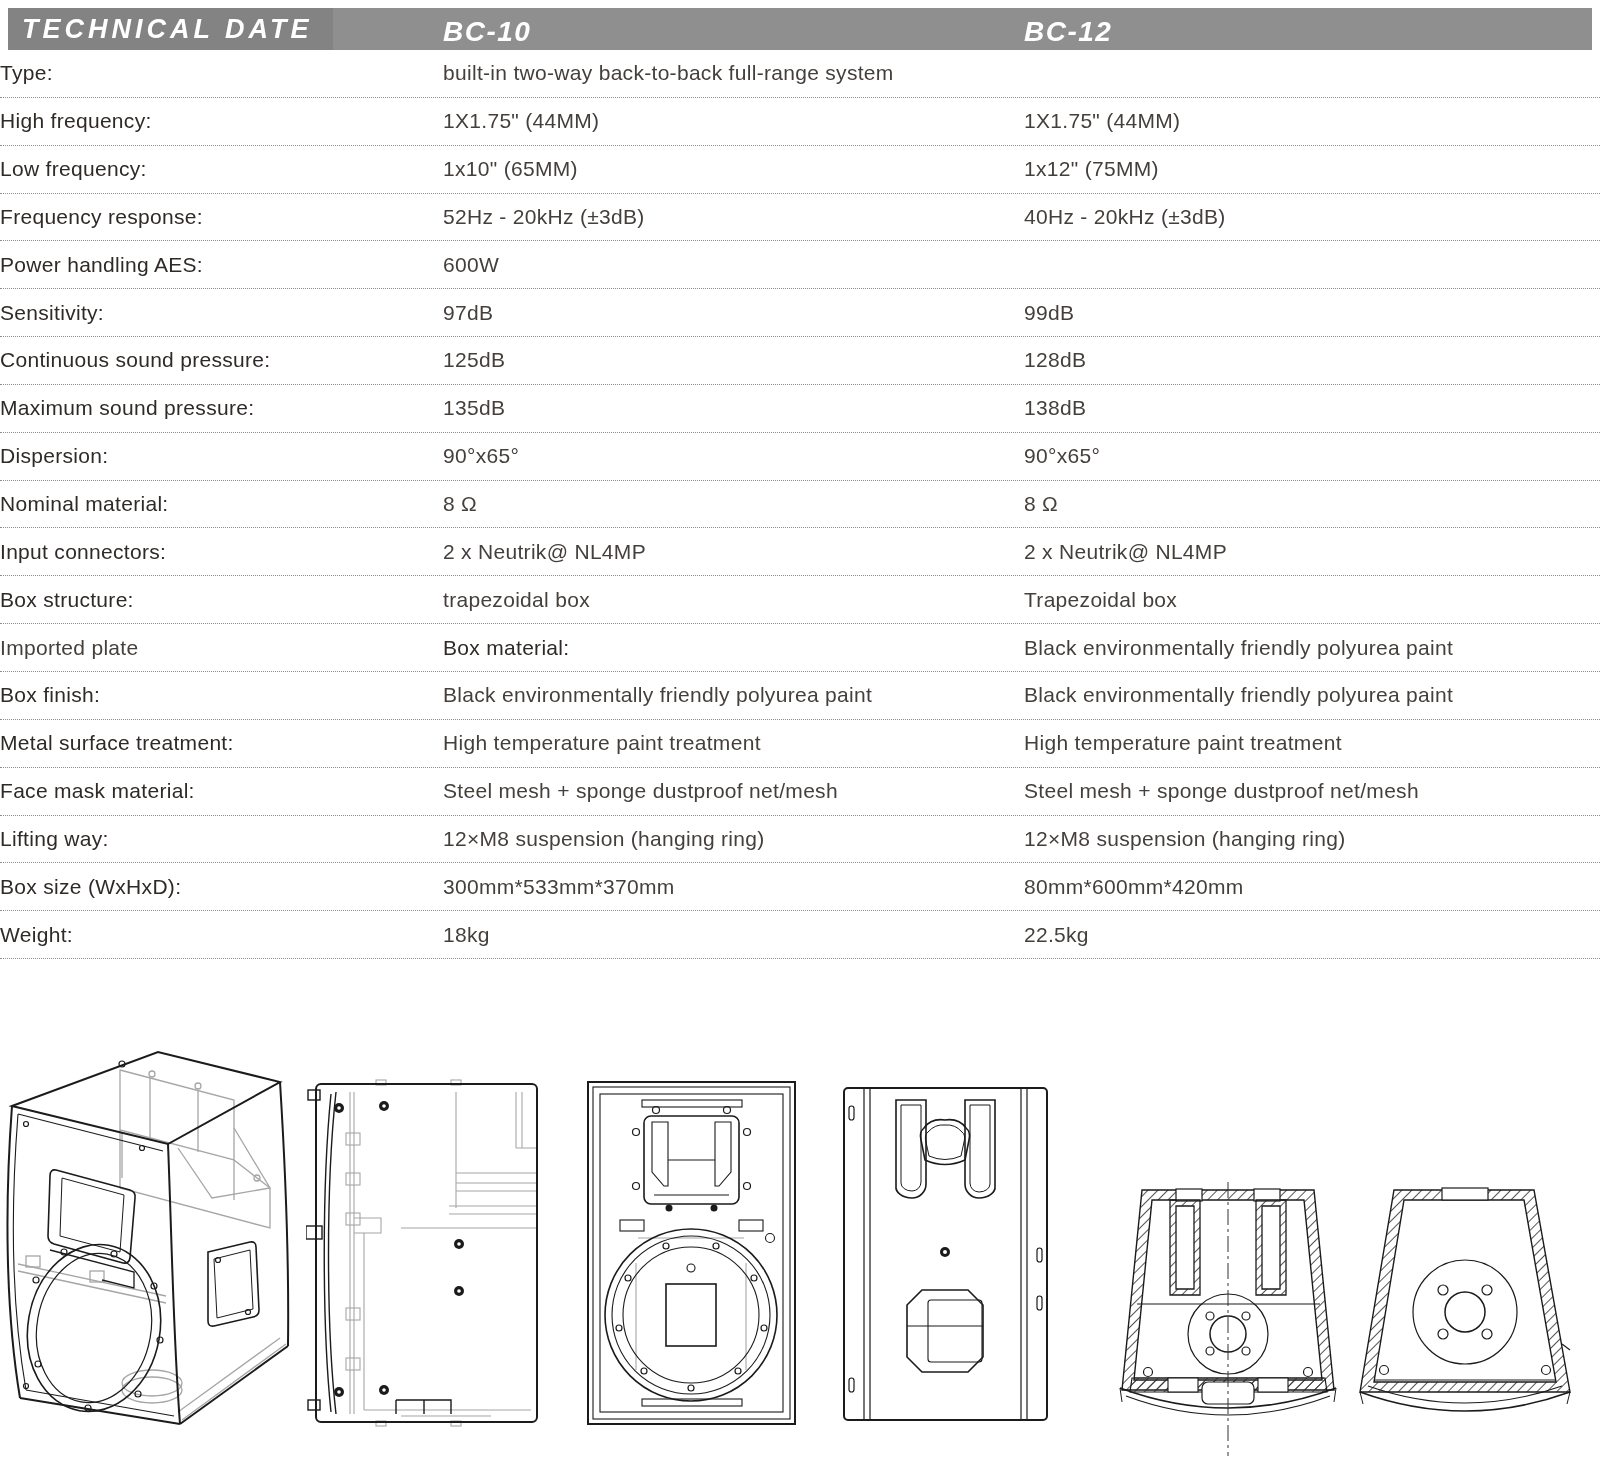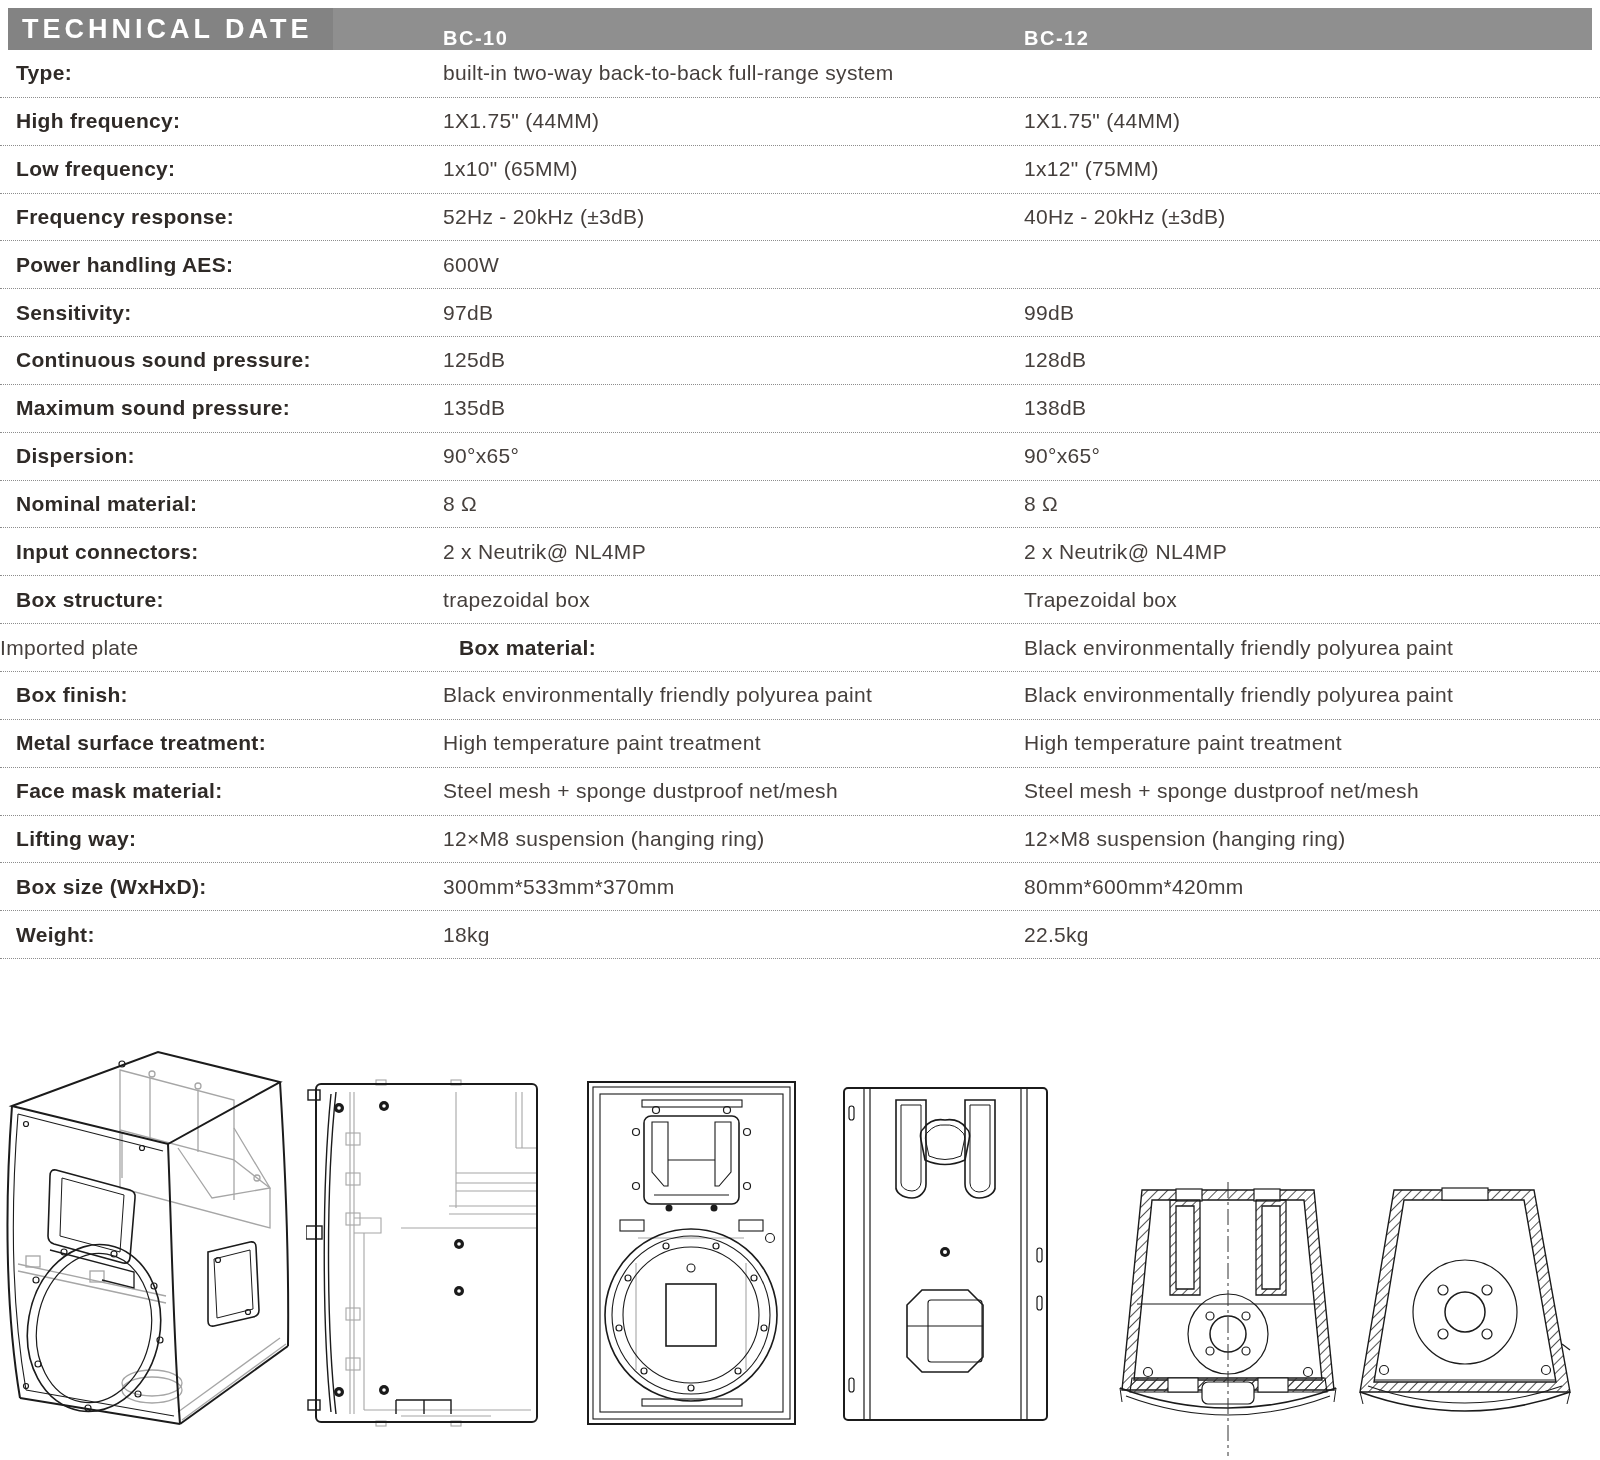--- a/index.html
+++ b/index.html
@@ -18,48 +18,49 @@
     width:1600px;height:1460px;position:relative;overflow:hidden;
     font-family:"Liberation Sans","DejaVu Sans",sans-serif;
     -webkit-font-smoothing:antialiased;
   }
   .page{position:absolute;inset:0}
 
   
   .hdr{
     position:absolute;left:8px;top:8px;right:8px;height:42px;
     background:var(--header_bg);
+    font-style:italic;
   }
   .hdr-title-zone{
     position:absolute;left:0;top:0;width:325px;height:42px;
     background:var(--header_title_bg);
   }
   .hdr-title{
     position:absolute;left:14px;top:0;height:42px;line-height:42px;
     color:var(--header_text);font-size:27px;font-weight:700;letter-spacing:4px;
     white-space:nowrap;
   }
   .hdr-col{
-    position:absolute;top:8px;height:40px;line-height:44px;
-    color:var(--header_text);font-size:20px;font-weight:700;letter-spacing:1.5px;
+    position:absolute;top:2px;height:40px;line-height:44px;
+    color:var(--header_text);font-size:28px;font-weight:700;letter-spacing:1.5px;
     white-space:nowrap;
   }
   .hdr-col.c1{left:435px}
   .hdr-col.c2{left:1016px}
 
   
   .rows{position:absolute;left:0;top:50px;right:0}
   .row{
     position:relative;height:47.85px;
     display:grid;grid-template-columns:443px 581px 1fr;
     align-items:center;
     border-bottom:1px dotted var(--divider);
   }
   .cell{white-space:nowrap;overflow:visible;font-size:21px;letter-spacing:.3px}
-  .cell.label{padding-left:16px;font-weight:700;color:var(--label_text)}
+  .cell.label{font-weight:400;color:var(--label_text)}
   .cell.val{font-weight:400;color:var(--value_text)}
 
   
   .drawings{position:absolute;left:0;top:1012px;width:1600px;height:448px}
   .dwg{position:absolute}
   .dwg svg{display:block}
   .d1{left:2px;top:16px}
   .d2{left:306px;top:66px}
   .d3{left:584px;top:66px}
   .d4{left:838px;top:68px}

